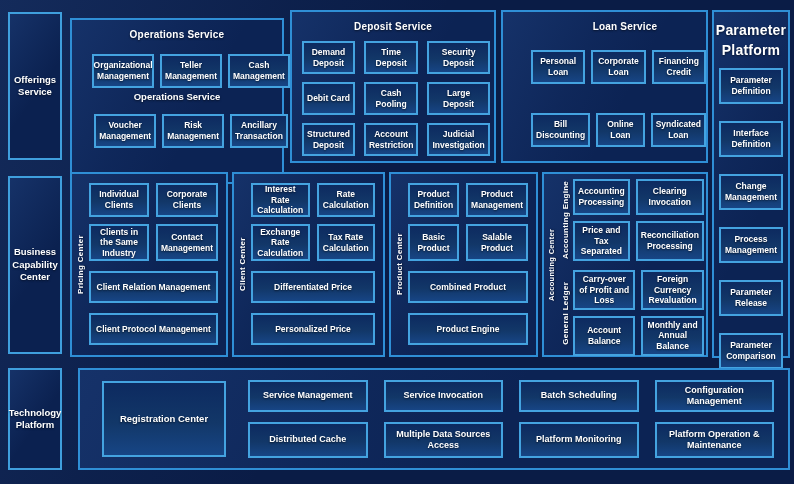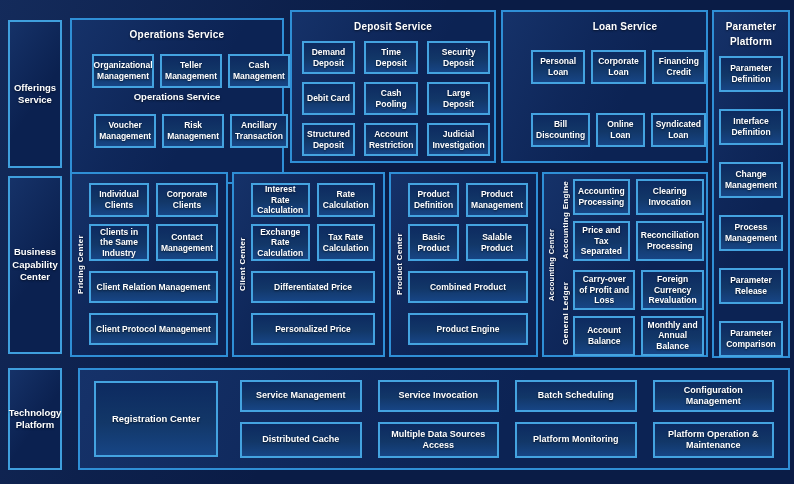--- a/index.html
+++ b/index.html
@@ -101,35 +101,35 @@
   .acct-grid { flex: 1; display: grid; grid-template-columns: 1fr 1fr; gap: 6px; }
   .acct-grid .box { height: auto; min-height: 36px; }
 
   
   .param-col { display: flex; flex-direction: column; align-items: center; gap: 17px; margin-top: 7px; }
   .param-col .box { width: 64px; height: 36px; }
   .param-title { margin-top: 8px; line-height: 1.45; }
 
   
   .tech-body { display: flex; align-items: center; height: 100%; padding: 12px 14px; gap: 22px; }
-  .reg.box { width: 124px; height: 76px; font-size: 9.5px; flex: 0 0 auto; }
+  .reg.box { width: 124px; height: 76px; font-size: 9.5px; flex: 0 0 auto; margin-left: 8px; }
   .tech-grid {
     flex: 1; display: grid;
     grid-template-columns: repeat(4, 1fr);
     grid-template-rows: 32px 36px;
     gap: 10px 16px;
   }
   .tech-grid .box { height: 100%; font-size: 9px; }
 </style>
 </head>
 <body>
 
 <div class="canvas">
 
-  <div class="rail-box" style="top:20px;height:148px;">Offerings Service</div>
+  <div class="rail-box" style="top:12px;height:148px;">Offerings Service</div>
   <div class="rail-box" style="top:176px;height:178px;">Business Capability Center</div>
   <div class="rail-box" style="top:368px;height:102px;">Technology Platform</div>
 
   <div class="panel" style="left:70px;top:18px;width:214px;height:166px;">
     <div class="p-title" style="margin-top:9px;">Operations Service</div>
     <div class="hrow" style="margin-top:14px;">
       <div class="box">Organizational Management</div>
       <div class="box">Teller Management</div>
       <div class="box">Cash Management</div>
     </div>
@@ -164,21 +164,21 @@
       <div class="box">Financing Credit</div>
     </div>
     <div class="hrow" style="margin-top:29px;">
       <div class="box">Bill Discounting</div>
       <div class="box">Online Loan</div>
       <div class="box">Syndicated Loan</div>
     </div>
   </div>
 
   <div class="panel" style="left:712px;top:10px;width:78px;height:348px;">
-    <div class="p-title param-title" style="font-size:10px;">Parameter Platform</div>
+    <div class="p-title param-title" style="font-size:14px;">Parameter Platform</div>
     <div class="param-col">
       <div class="box">Parameter Definition</div>
       <div class="box">Interface Definition</div>
       <div class="box">Change Management</div>
       <div class="box">Process Management</div>
       <div class="box">Parameter Release</div>
       <div class="box">Parameter Comparison</div>
     </div>
   </div>
 

